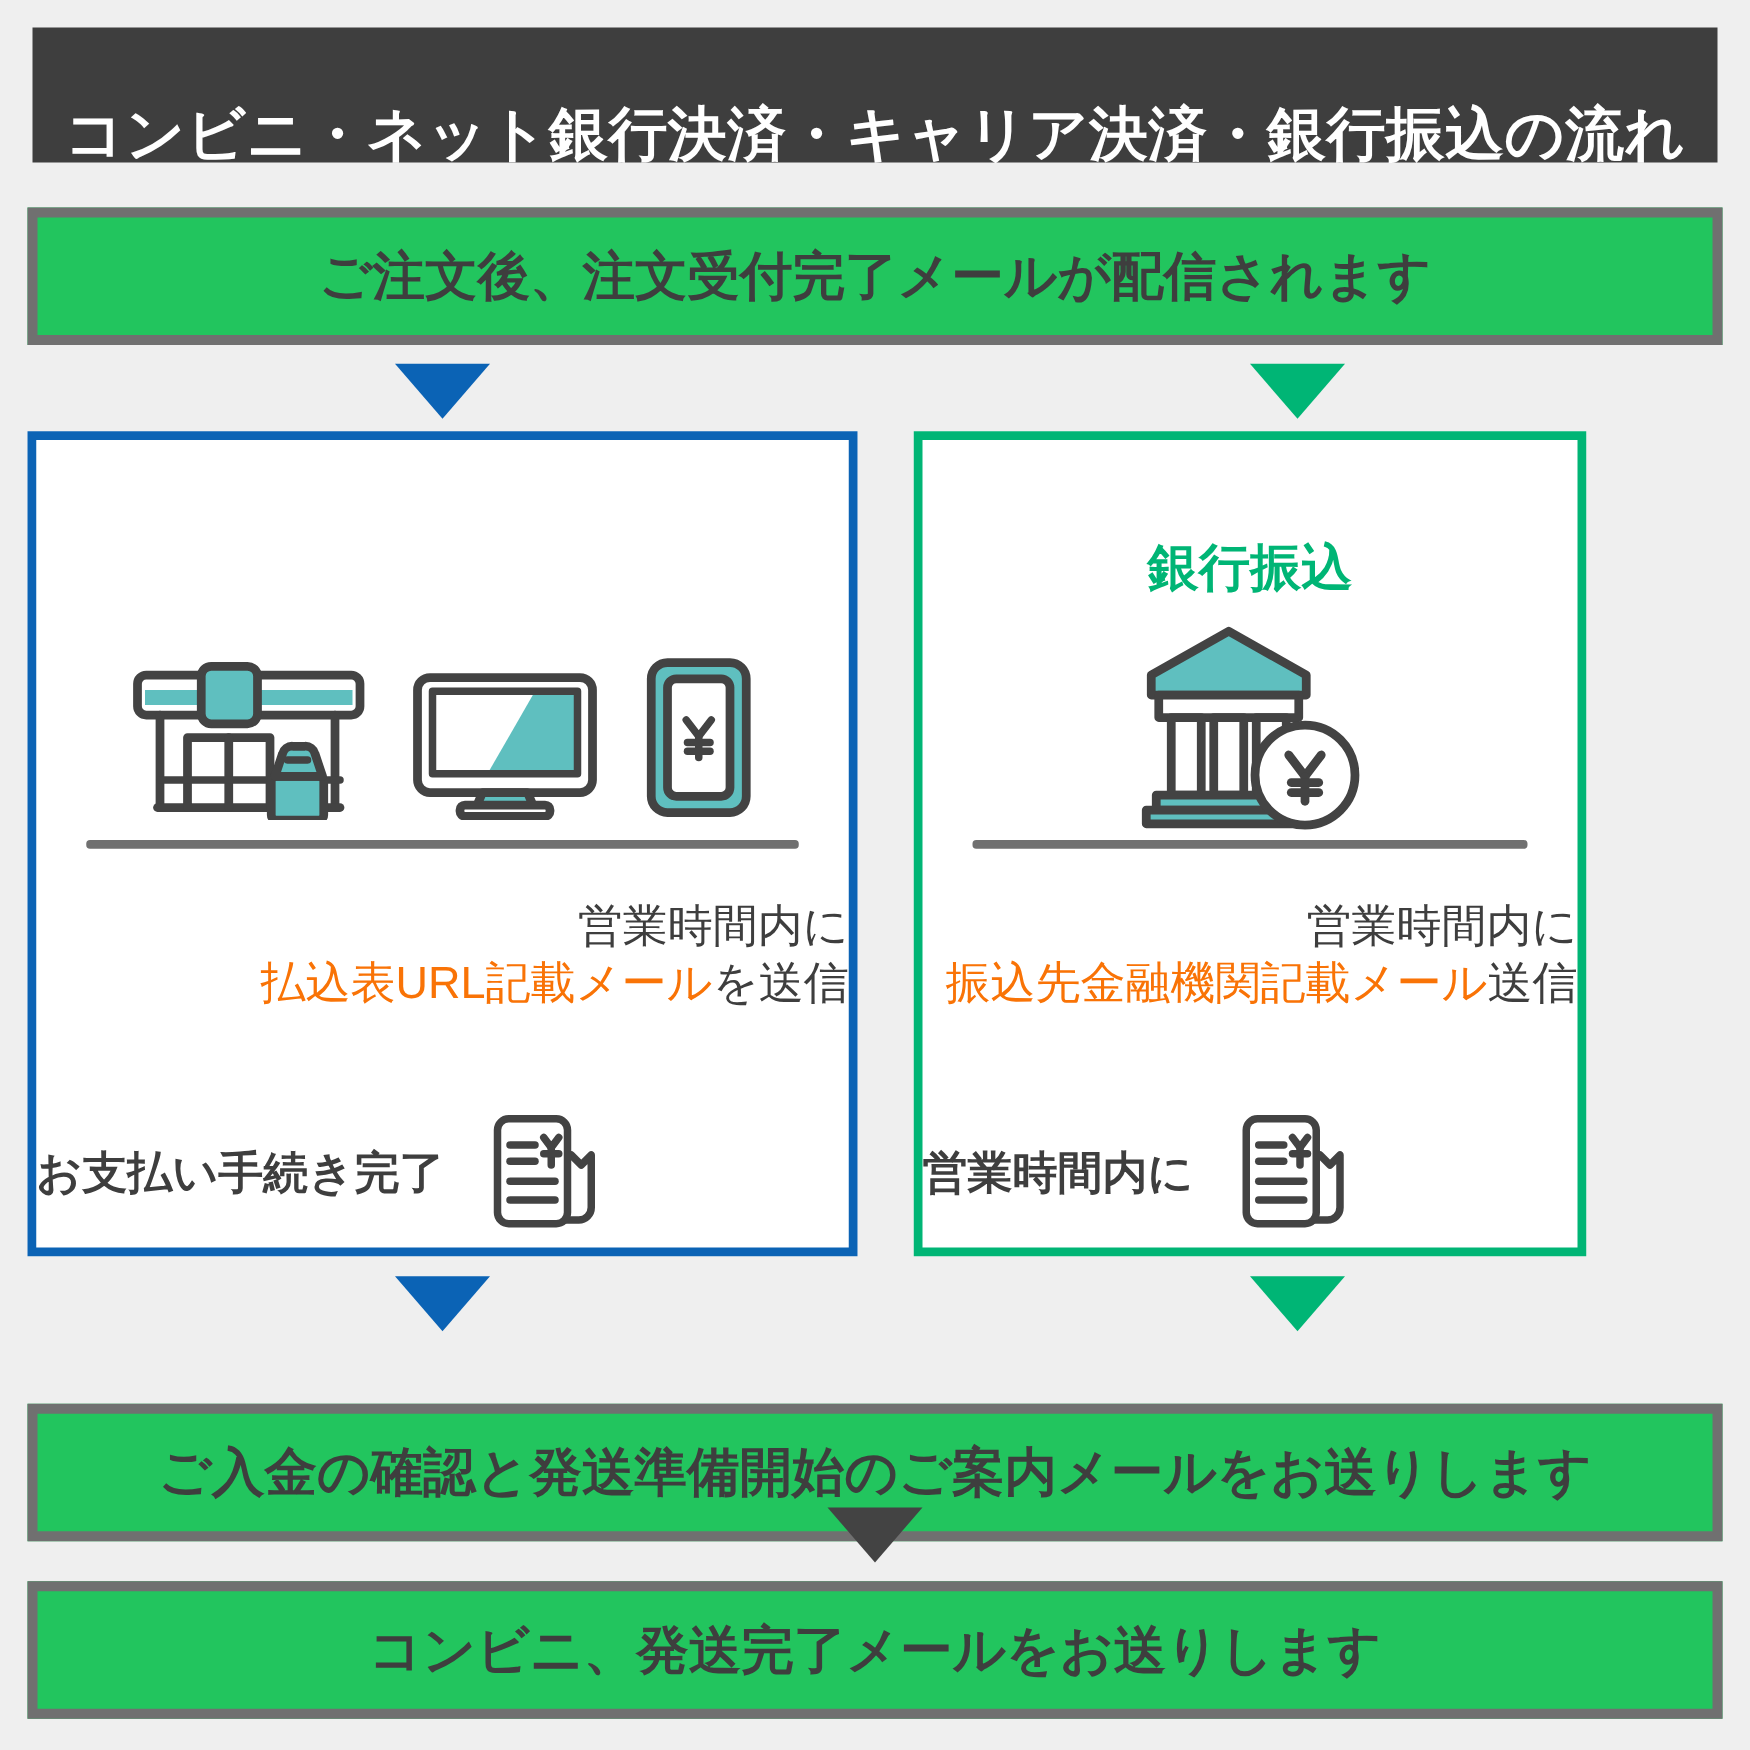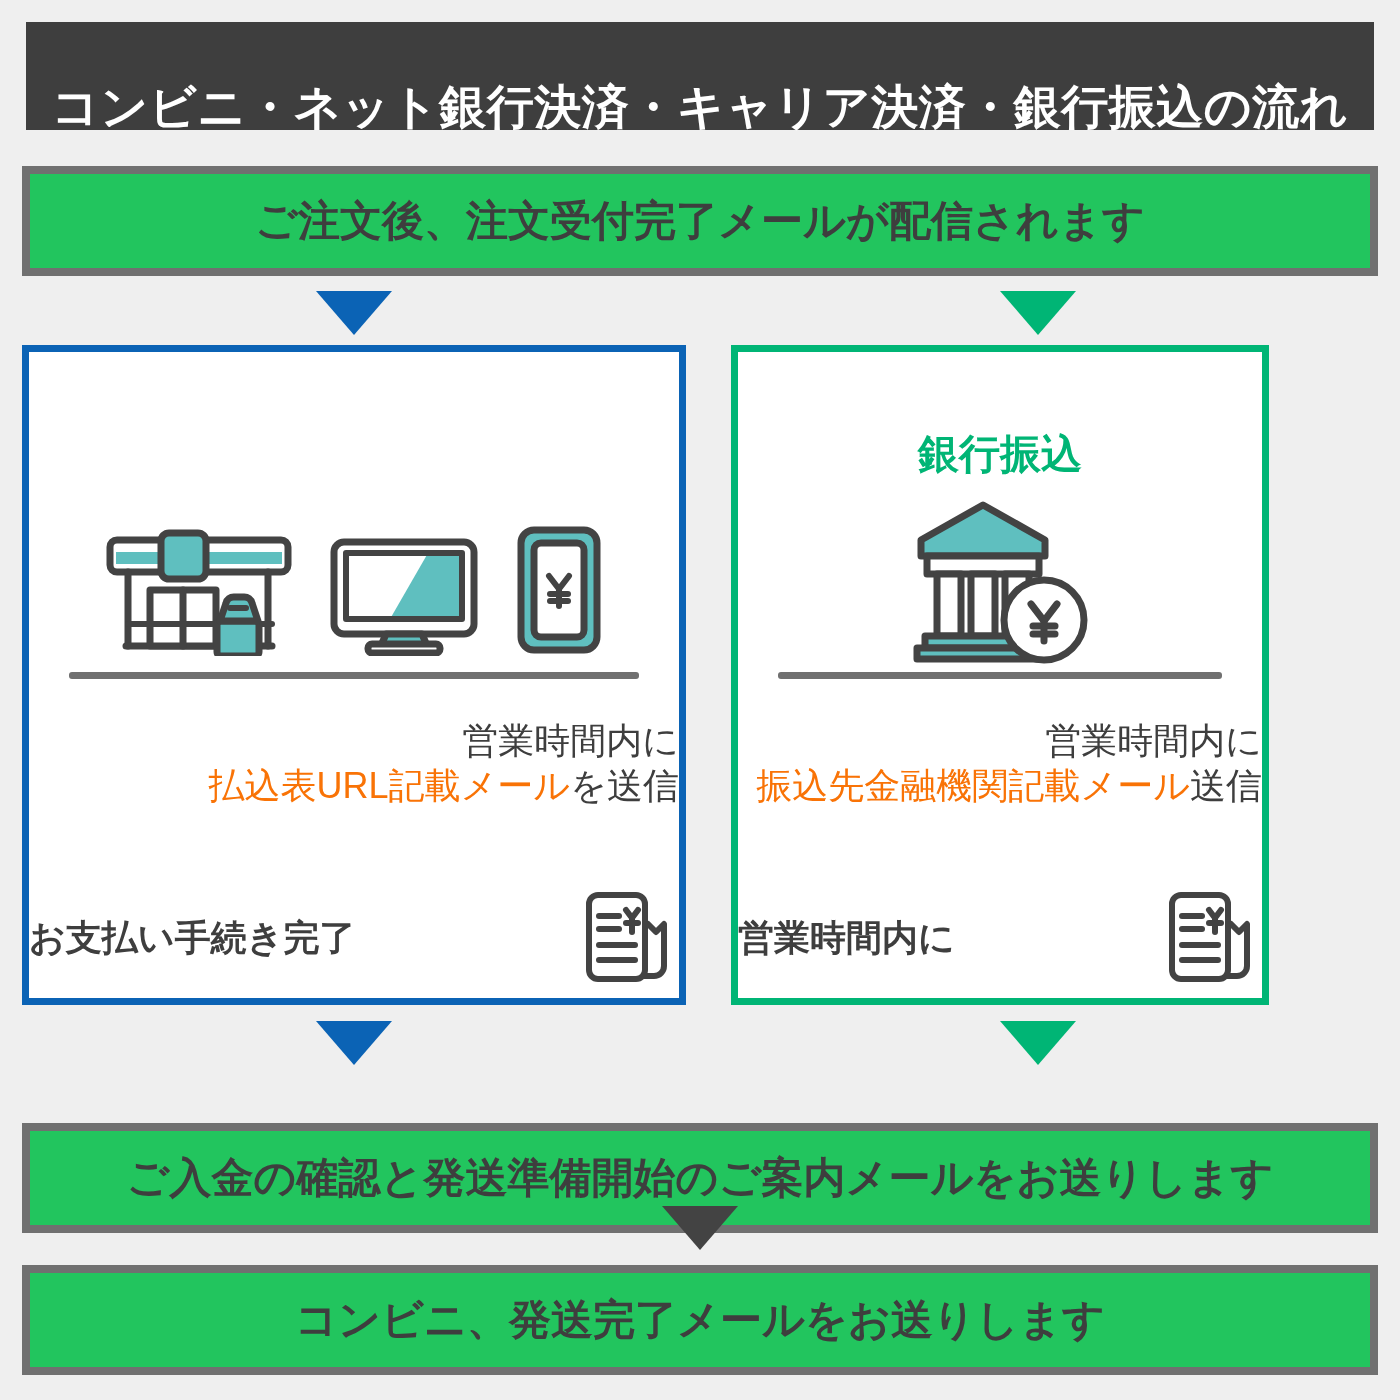--- a/index.html
+++ b/index.html
@@ -74,21 +74,21 @@
   .send-line{
     position:absolute;left:0;width:100%;text-align:right;
     font-size:36px;font-weight:normal;line-height:1.25;color:#3e3e3e;white-space:nowrap;
   }
   #send-conveni{top:366px;}
   #send-bank{top:366px;}
   .orange{color:#f97306;}
 
   .complete-row{
     position:absolute;left:0;width:100%;
-    display:flex;align-items:center;justify-content:space-between;gap:30px;
+    display:flex;align-items:center;justify-content:flex-start;gap:30px;
   }
   #complete-conveni{top:538px;}
   #complete-bank{top:538px;}
   .complete-row .txt{
     font-size:36px;font-weight:bold;color:#3e3e3e;white-space:nowrap;line-height:1;
   }
   svg{display:block;}
 </style>
 </head>
 <body>

